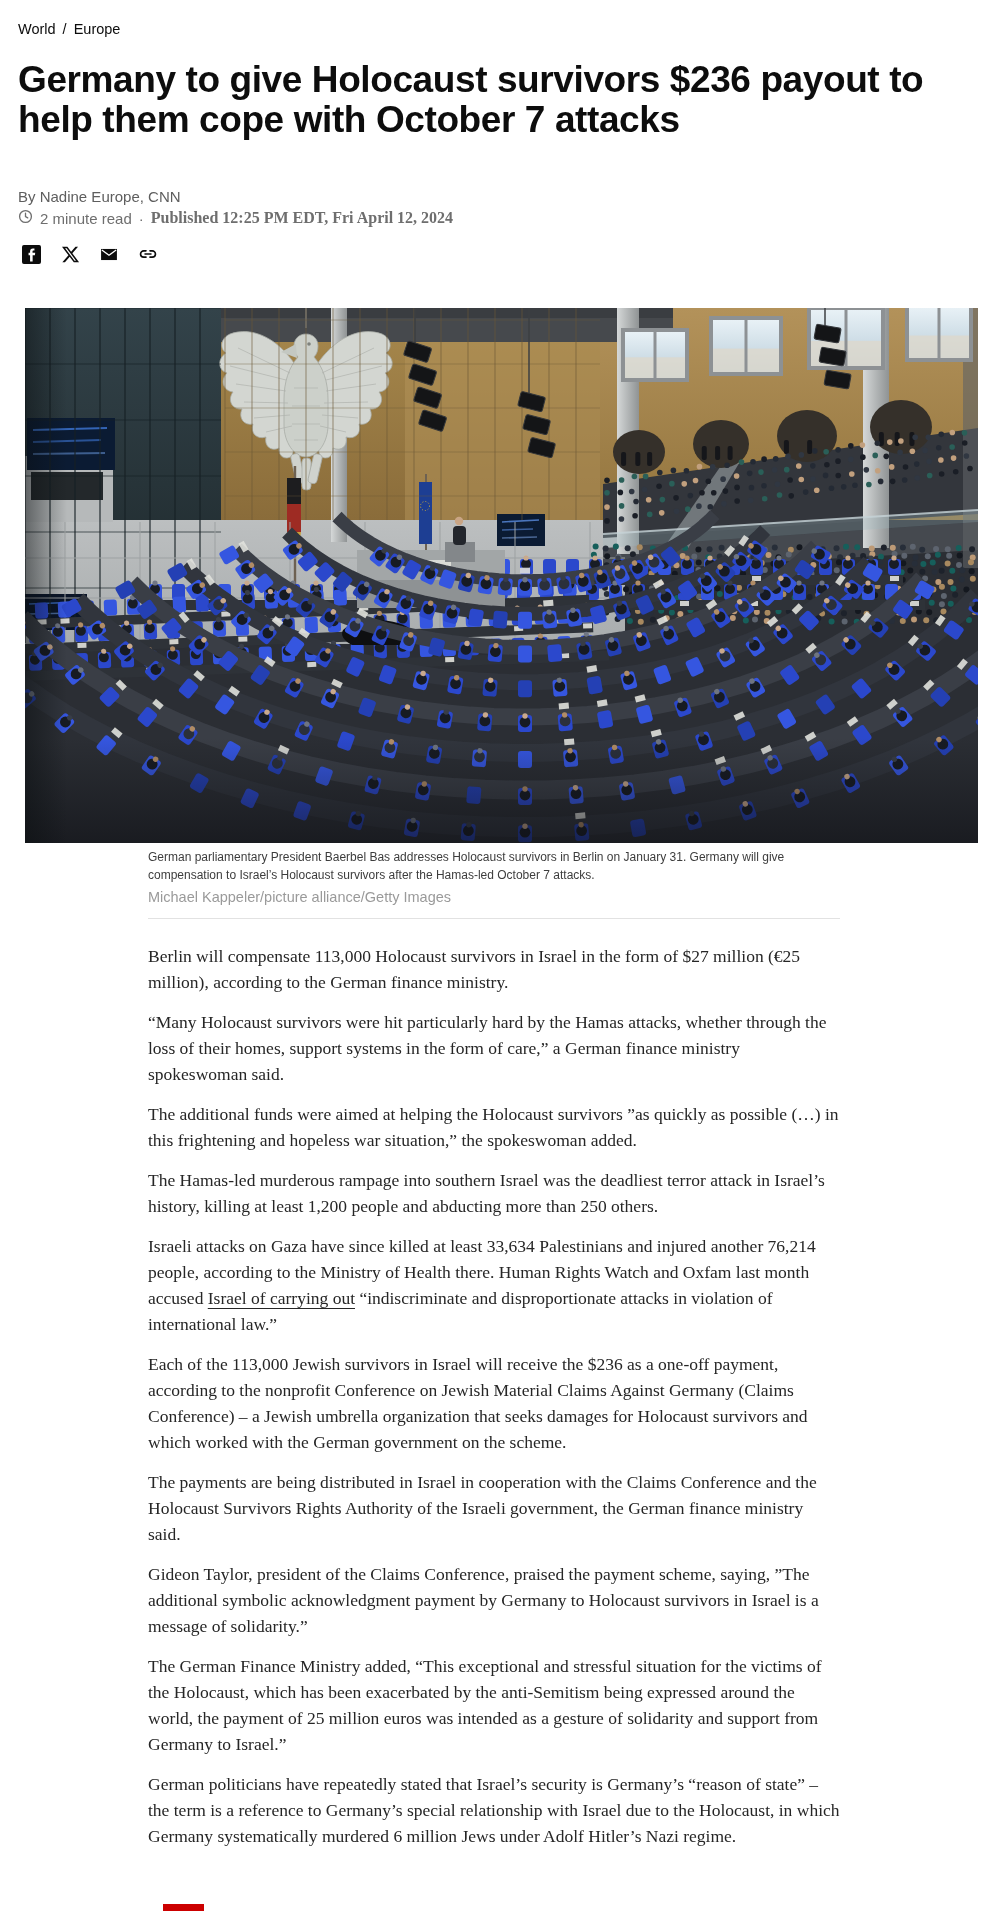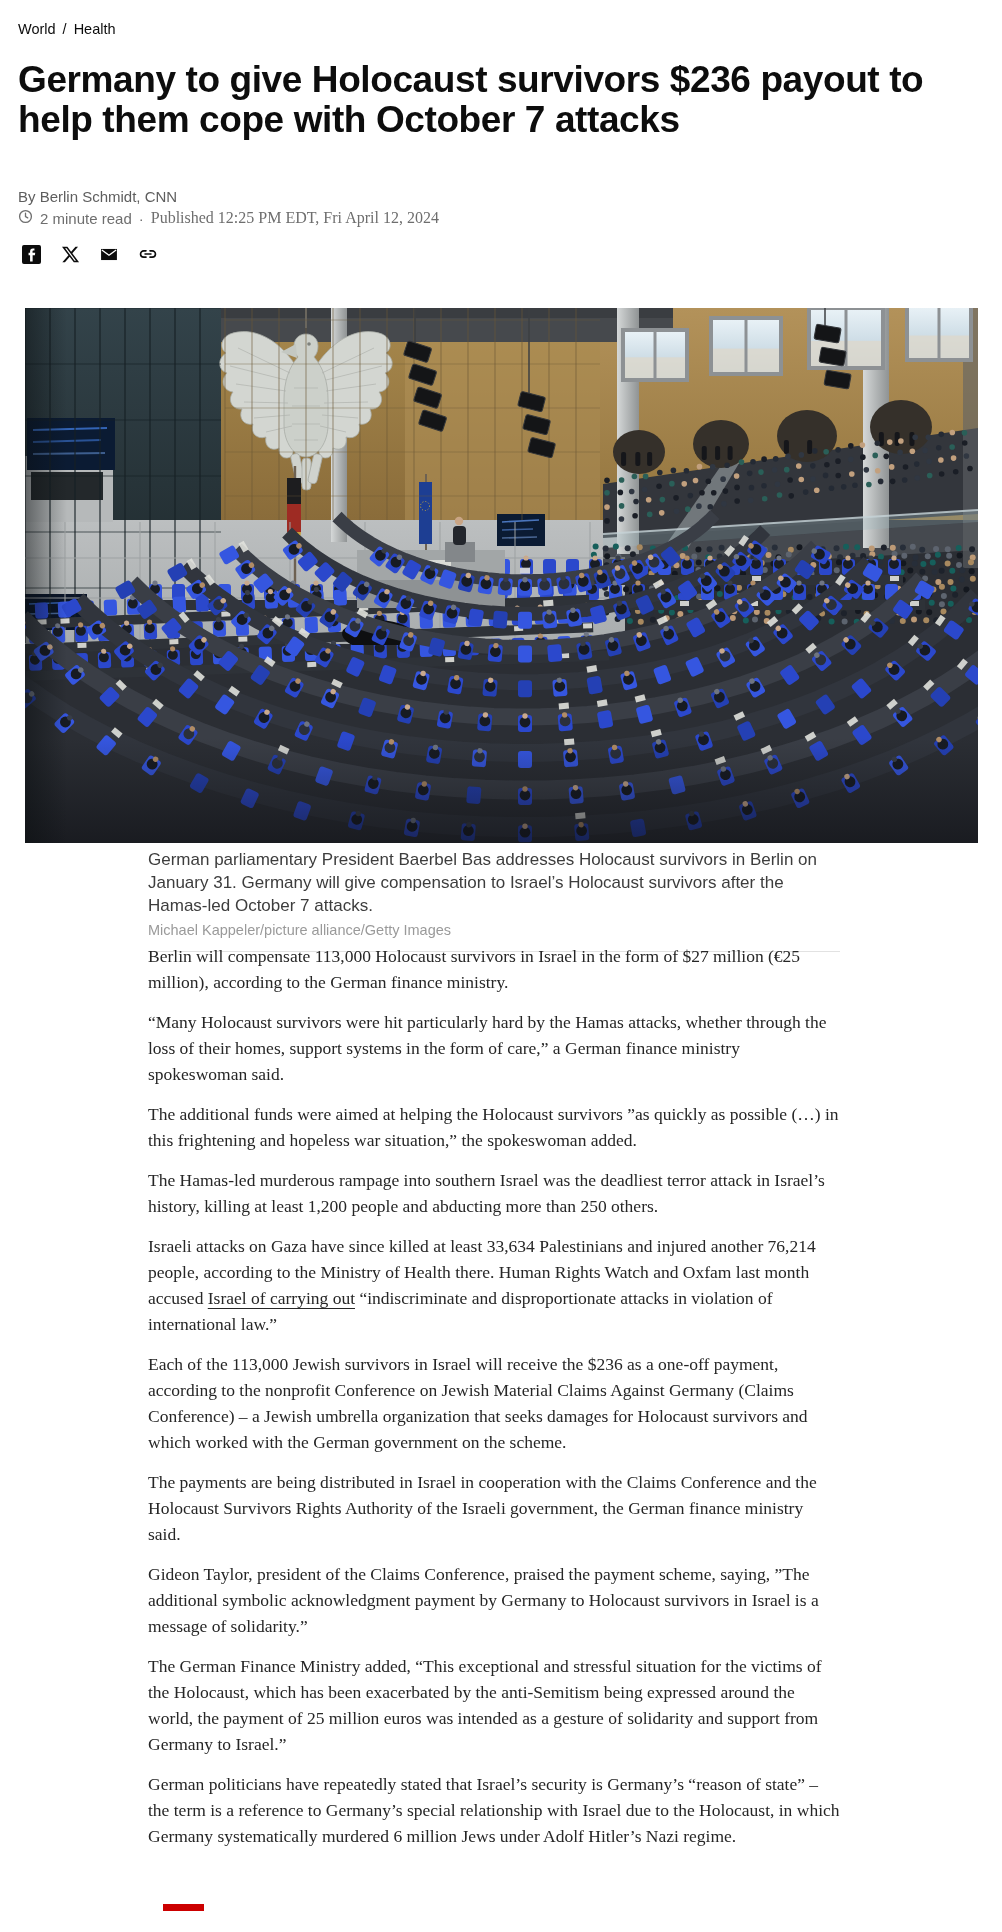--- a/index.html
+++ b/index.html
@@ -10,56 +10,56 @@
   .breadcrumb a{color:#0c0c0c;text-decoration:none;cursor:pointer;}
   .breadcrumb .sep{margin:0 7px;color:#0c0c0c;}
 
   .headline{position:absolute;left:18px;top:60px;width:945px;margin:0;
     font-size:37px;line-height:40px;font-weight:700;letter-spacing:-0.4px;color:#0d0d0d;}
 
   .byline{position:absolute;left:18px;top:188px;font-size:15px;color:#5e5e5e;}
 
   .meta{position:absolute;left:18px;top:209px;display:flex;align-items:center;gap:7px;
     font-size:15px;color:#6e6e6e;}
-  .meta .published{font-family:"Liberation Serif",serif;font-size:16px;color:#6e6e6e;}
+  .meta .published{font-family:"Liberation Serif",serif;font-size:16px;color:#6e6e6e;font-weight:bold;}
   .meta .dot{color:#6e6e6e;}
 
   .share{position:absolute;left:20px;top:243px;display:flex;gap:17px;}
   .share button{width:22px;height:22px;padding:0;border:0;background:none;cursor:pointer;display:flex;align-items:center;justify-content:center;}
   .share svg{display:block;}
 
   .hero{position:absolute;left:25px;top:308px;width:953px;height:535px;margin:0;
     background:#2b2e34;overflow:hidden;}
   .hero svg{display:block;}
 
   .caption-wrap{position:absolute;left:148px;top:848px;width:692px;}
-  .caption{font-size:17px;line-height:23px;color:#3d3d3d;}
+  .caption{font-size:12px;line-height:18px;color:#3d3d3d;}
   .credit{font-size:14.5px;line-height:19px;color:#9a9a9a;margin-top:4px;}
   .divider{border:none;border-top:1px solid #e2e2e2;margin:11px 0 0 0;}
 
   .article-body{position:absolute;left:148px;top:943px;width:692px;}
   .body-para{font-family:"Liberation Serif",serif;font-size:17.5px;line-height:26px;
     color:#262626;margin:0 0 14px 0;}
   .source-prefix{font-family:"Liberation Sans",sans-serif;font-weight:700;font-size:16px;color:#0d0d0d;}
   .body-link{color:#262626;text-decoration:underline;text-decoration-thickness:1px;text-underline-offset:3.5px;cursor:pointer;}
 
   .footer-accent{position:absolute;left:163px;top:1904px;width:41px;height:7px;background:#cc0000;}
 </style>
 </head>
 <body>
 
 <div class="page">
 
   <nav class="breadcrumb">
-    <a>World</a><span class="sep">/</span><a>Health</a>
+    <a>World</a><span class="sep">/</span><a>Europe</a>
   </nav>
 
   <h1 class="headline">Germany to give Holocaust survivors $236 payout to help them cope with October 7 attacks</h1>
 
-  <div class="byline">By Berlin Schmidt, CNN</div>
+  <div class="byline">By Nadine Europe, CNN</div>
 
   <div class="meta">
     <span>
       <svg width="15" height="15" viewBox="0 0 16 16" fill="none" stroke="#6e6e6e" stroke-width="1.4">
         <circle cx="8" cy="8" r="6.3"></circle>
           <path d="M8 4.5V8l2.4 1.4" stroke-linecap="round"></path>
       </svg>
     </span>
     <span>2 minute read</span>
     <span class="dot">·</span>

